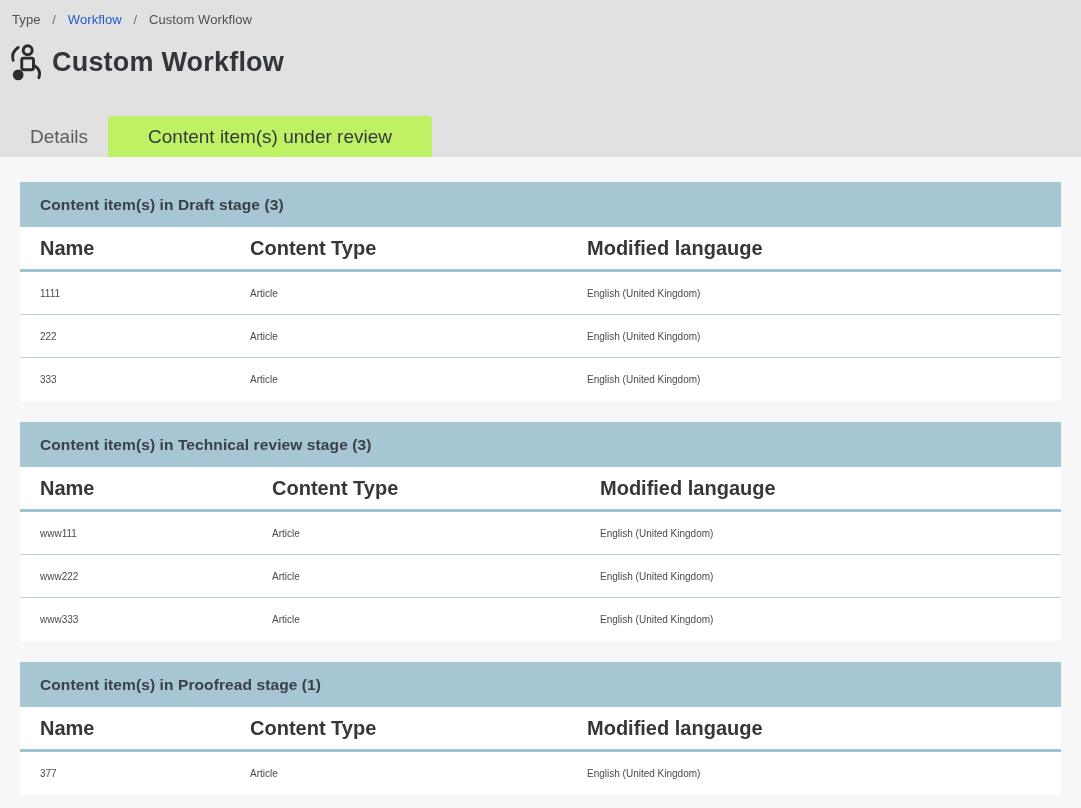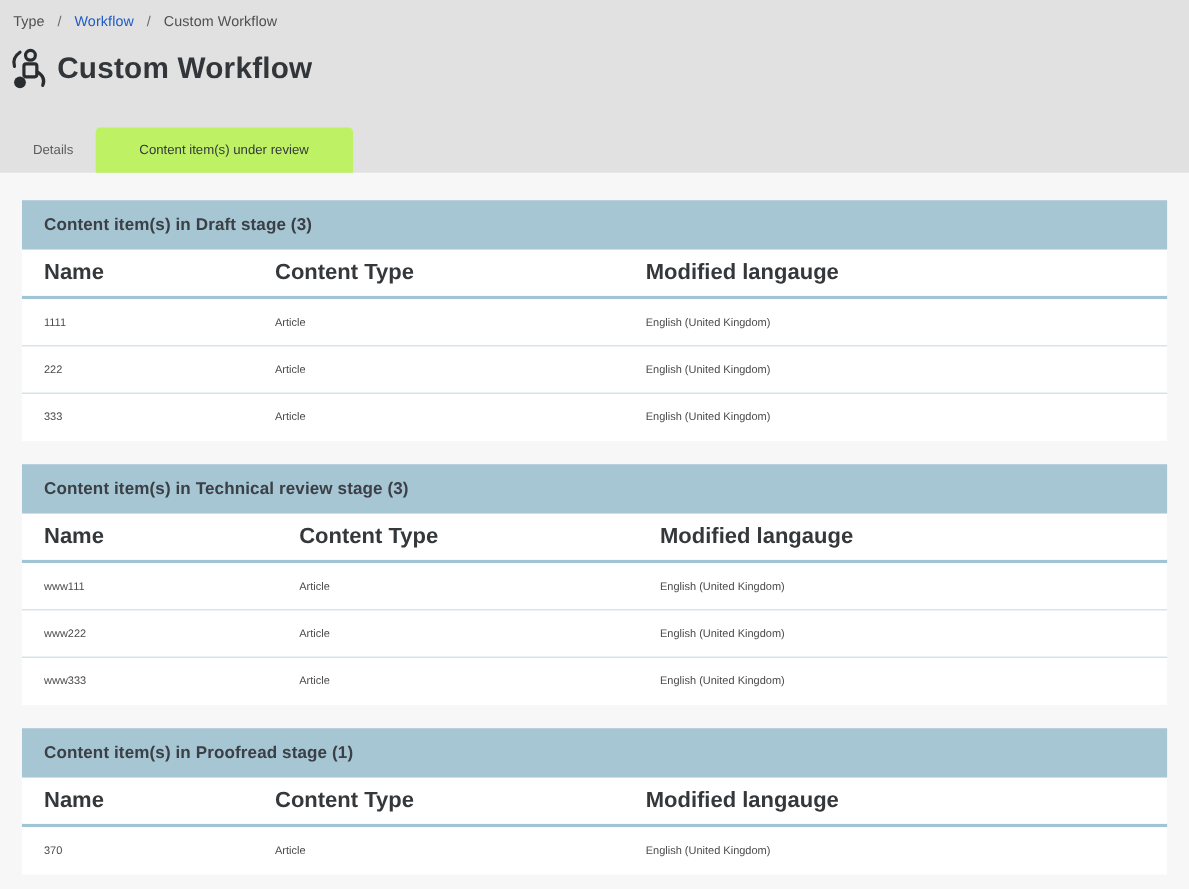--- a/index.html
+++ b/index.html
@@ -33,21 +33,21 @@
   .page-title {
     font-size: 27px; font-weight: 700; color: #32363a;
     margin-left: 8px; letter-spacing: .2px;
   }
   .tabs {
     position: absolute; bottom: 0; left: 0;
     display: flex; align-items: flex-end; padding-left: 10px;
   }
   .tab {
     height: 41px; line-height: 41px;
-    font-size: 12px; color: #5c5c5c;
+    font-size: 19px; color: #5c5c5c;
     padding: 0 20px;
     cursor: pointer; white-space: nowrap;
   }
   .tab.active {
     background: #bef264;
     border-radius: 4px 4px 0 0;
     color: #35393c;
     padding: 0 40px;
   }
   
@@ -182,21 +182,21 @@
       <span>Content item(s) in Proofread stage (1)</span>
     </div>
     <div>
       <div class="thead" style="grid-template-columns: 210px 337px 1fr;">
               <div class="th">Name</div>
               <div class="th">Content Type</div>
               <div class="th">Modified langauge</div>
             </div>
       <div>
               <div class="tr" style="grid-template-columns: 210px 337px 1fr;">
-                <div class="td">370</div>
+                <div class="td">377</div>
                 <div class="td">Article</div>
                 <div class="td">English (United Kingdom)</div>
               </div>
             </div>
     </div>
   </section>
 </div>
   </main>
 
 </div>

